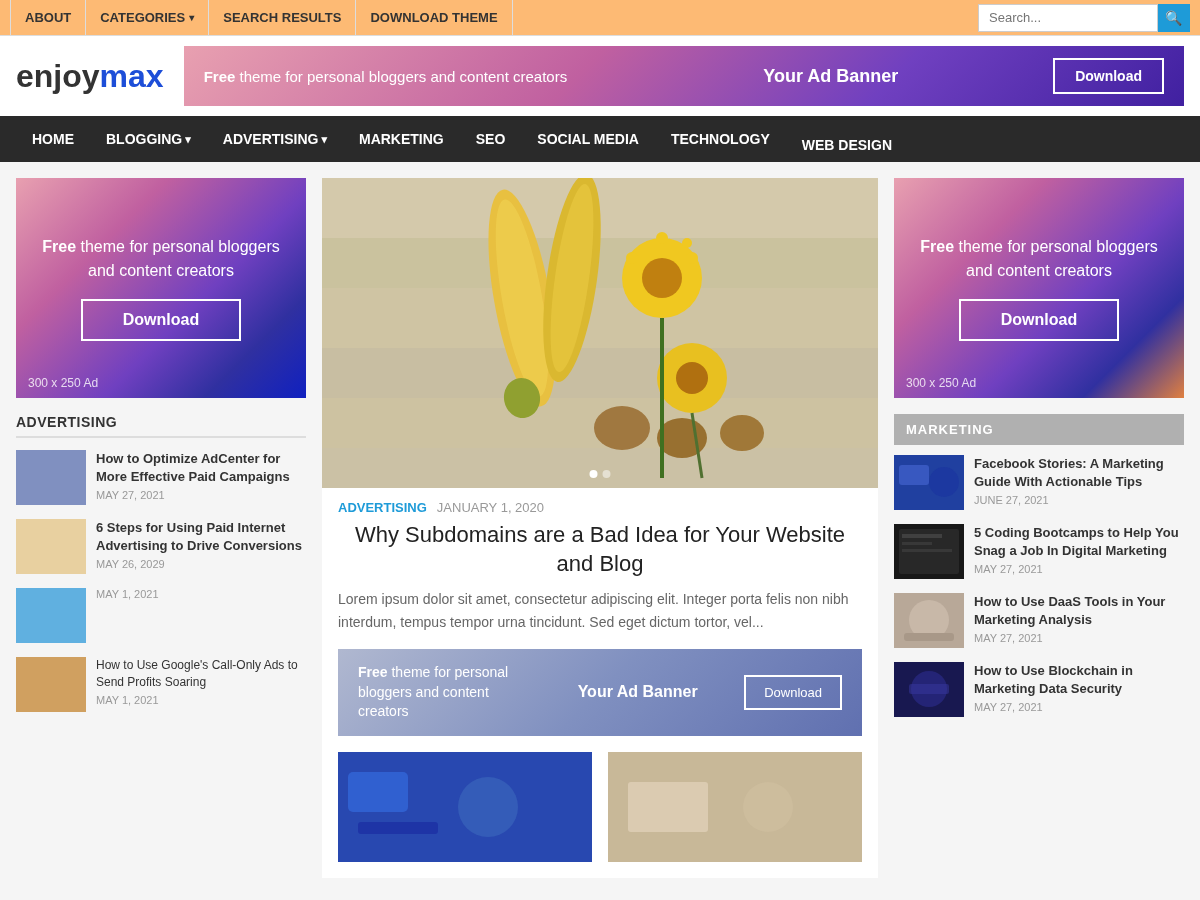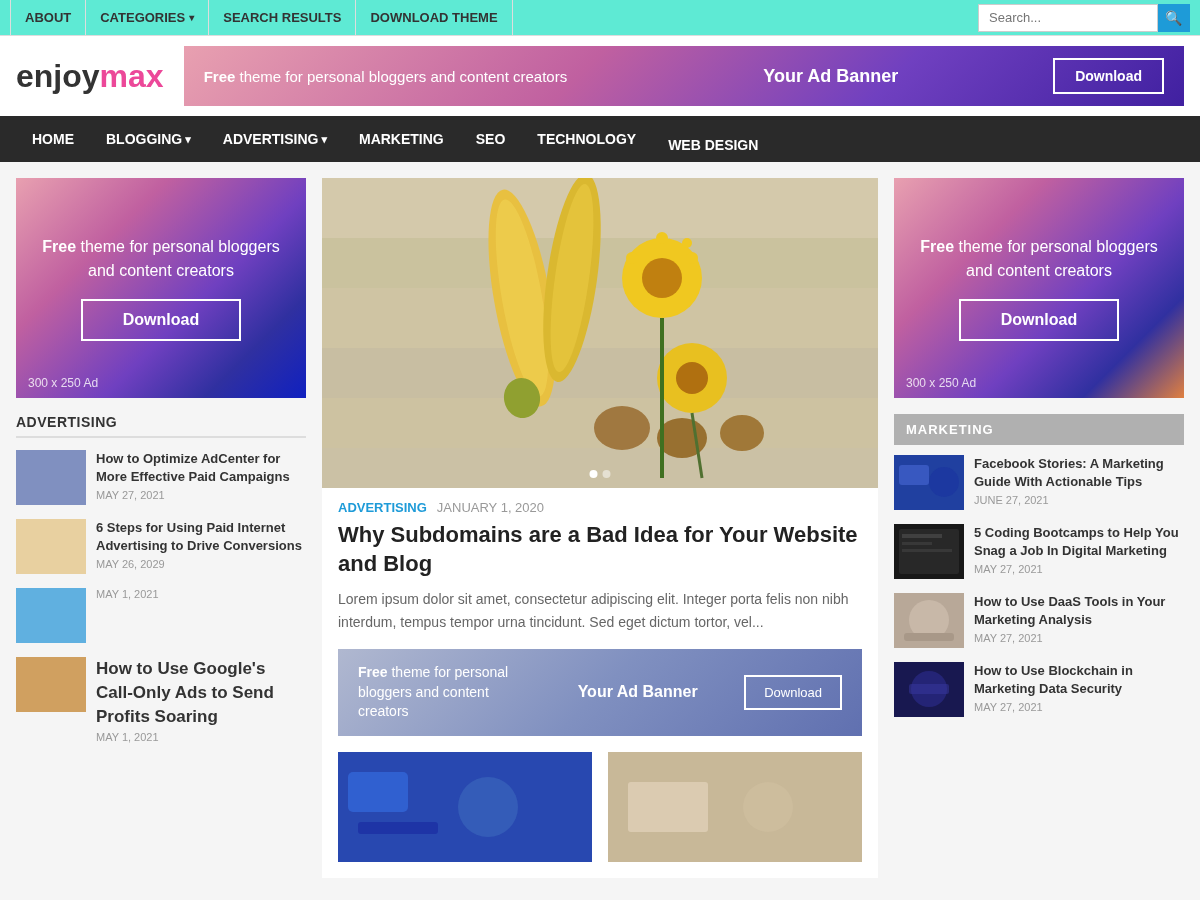--- a/index.html
+++ b/index.html
@@ -2,37 +2,37 @@
 <html><head>
   <meta charset="utf-8">
   <style>
     * { margin: 0; padding: 0; box-sizing: border-box; }
     body { font-family: Arial, sans-serif; font-size: 14px; background: #f5f5f5; color: #333; width: 1200px; }
     .img-marketing1 { background: linear-gradient(135deg, #1020a0 0%, #2040c0 50%, #3060e0 100%); }
   </style>
 </head>
 <body>
 
-<nav style="display:flex; align-items:center; background:#5eead4; border-bottom:1px solid #ddd; padding:0 10px; height:36px;">
+<nav style="display:flex; align-items:center; background:#fdba74; border-bottom:1px solid #ddd; padding:0 10px; height:36px;">
   <div style="padding:0 14px; height:36px; line-height:36px; font-size:13px; font-weight:600; color:#333; border-left:1px solid #ddd; border-right:1px solid #ddd; cursor:pointer;">ABOUT</div>
   <div style="padding:0 14px; height:36px; line-height:36px; font-size:13px; font-weight:600; color:#333; border-right:1px solid #ddd; cursor:pointer; display:flex; align-items:center; gap:4px;">
     <span>CATEGORIES</span>
     <span style="font-size:10px;">▾</span>
   </div>
   <div style="padding:0 14px; height:36px; line-height:36px; font-size:13px; font-weight:600; color:#333; border-right:1px solid #ddd; cursor:pointer;">SEARCH RESULTS</div>
   <div style="padding:0 14px; height:36px; line-height:36px; font-size:13px; font-weight:600; color:#333; border-right:1px solid #ddd; cursor:pointer;">DOWNLOAD THEME</div>
   <div style="margin-left:auto; display:flex; align-items:center;">
     <input type="text" style="border: 1px solid rgb(204, 204, 204); padding: 4px 10px; height: 28px; font-size: 13px; width: 180px; outline: none;" placeholder="Search...">
     <button style="background:#1e9bd8; border:none; color:#fff; height:28px; width:32px; cursor:pointer; font-size:14px;">🔍</button>
   </div>
 </nav>
 
 <header style="background:#fff; padding:10px 16px; display:flex; align-items:center; gap:20px; min-height:70px;">
   <div style="font-size:32px; font-weight:700; color:#333; flex-shrink:0;">
-    <span>enjoy</span><span style="color:#ec4899;">max</span>
+    <span>enjoy</span><span style="color:#1d4ed8;">max</span>
   </div>
   <div style="flex:1; background:linear-gradient(135deg, #e8a0b0 0%, #c060a0 40%, #7040c0 70%, #4020a0 100%); color:#fff; display:flex; align-items:center; padding:12px 20px; gap:20px; min-height:56px;">
     <div style="font-size:15px; line-height:1.4; flex:1;">
       <strong>Free</strong><span> theme for personal bloggers and content creators</span>
     </div>
     <div style="font-size:18px; font-weight:700; flex:1; text-align:center;">Your Ad Banner</div>
     <button style="border:2px solid #fff; color:#fff; background:transparent; padding:8px 20px; font-size:14px; font-weight:600; cursor:pointer;">Download</button>
   </div>
 </header>
 
@@ -41,20 +41,21 @@
   <div style="color:#fff; font-size:14px; font-weight:700; padding:0 16px; height:46px; line-height:46px; cursor:pointer; display:flex; align-items:flex-end; gap:3px;">
     <span>BLOGGING</span>
     <span style="font-size:11px;">▾</span>
   </div>
   <div style="color:#fff; font-size:14px; font-weight:700; padding:0 16px; height:46px; line-height:46px; cursor:pointer; display:flex; align-items:center; gap:3px;">
     <span>ADVERTISING</span>
     <span style="font-size:11px;">▾</span>
   </div>
   <div style="color:#fff; font-size:14px; font-weight:700; padding:0 16px; height:46px; line-height:46px; cursor:pointer;">MARKETING</div>
   <div style="color:#fff; font-size:14px; font-weight:700; padding:0 16px; height:46px; line-height:46px; cursor:pointer;">SEO</div>
+  <div style="color:#fff; font-size:14px; font-weight:700; padding:0 16px; height:46px; line-height:46px; cursor:pointer;">SOCIAL MEDIA</div>
   <div style="color:#fff; font-size:14px; font-weight:700; padding:0 16px; height:46px; line-height:46px; cursor:pointer;">TECHNOLOGY</div>
   <div style="color:#fff; font-size:14px; font-weight:700; padding:0 16px; height:34px; line-height:46px; cursor:pointer;">WEB DESIGN</div>
 </nav>
 
 <div style="display:flex; gap:16px; padding:16px; background:#f5f5f5;">
 
   <div style="width:290px; flex-shrink:0;">
 
     <div style="position:relative; background:linear-gradient(135deg, #e8a0b0 0%, #c060a0 30%, #7040c0 60%, #3030a0 80%, #1020c0 100%); color:#fff; padding:30px 20px; text-align:center; margin-bottom:16px; min-height:220px; display:flex; flex-direction:column; align-items:center; justify-content:center; gap:16px;">
       <div style="font-size:16px; line-height:1.5;">
@@ -87,21 +88,21 @@
       <div style="display:flex; gap:10px; align-items:flex-start;">
         <div style="width:70px; height:55px; flex-shrink:0; background:#60b0e0;"></div>
         <div>
           <div style="font-size:11px; color:#999;">MAY 1, 2021</div>
         </div>
       </div>
 
       <div style="display:flex; gap:10px; align-items:flex-start;">
         <div style="width:70px; height:55px; flex-shrink:0; background:#d0a060;"></div>
         <div>
-          <div style="font-size:17px; font-weight:700; color:#333; line-height:1.4; margin-bottom:3px; cursor:pointer;">How to Use Google's Call-Only Ads to Send Profits Soaring</div>
+          <div style="font-size:12px; font-weight:400; color:#333; line-height:1.4; margin-bottom:3px; cursor:pointer;">How to Use Google's Call-Only Ads to Send Profits Soaring</div>
           <div style="font-size:11px; color:#999;">MAY 1, 2021</div>
         </div>
       </div>
 
     </div>
   </div>
 
   <div style="flex:1; background:#fff; padding:0 0 16px;">
 
     <div style="width:100%; height:310px; overflow:hidden; position:relative;">
@@ -148,21 +149,21 @@
         <div style="width:8px; height:8px; border-radius:50%; background:#fff;"></div>
         <div style="width:8px; height:8px; border-radius:50%; background:rgba(255,255,255,0.5);"></div>
       </div>
     </div>
 
     <div style="padding:0 16px; display:flex; gap:10px; align-items:center; margin:12px 0 6px;">
       <span style="color:#1e9bd8; font-size:13px; font-weight:700; text-transform:uppercase; cursor:pointer;">ADVERTISING</span>
       <span style="font-size:13px; color:#999;">JANUARY 1, 2020</span>
     </div>
 
-    <div style="padding:0 16px; font-size:22px; font-weight:700; color:#222; line-height:1.3; margin-bottom:10px; cursor:pointer;">Why Subdomains are a Bad Idea for Your Website and Blog</div>
+    <div style="padding:0 16px; font-size:22px; font-weight:400; color:#222; line-height:1.3; margin-bottom:10px; cursor:pointer;text-align:center;">Why Subdomains are a Bad Idea for Your Website and Blog</div>
 
     <div style="padding:0 16px; font-size:14px; color:#666; line-height:1.6;">Lorem ipsum dolor sit amet, consectetur adipiscing elit. Integer porta felis non nibh interdum, tempus tempor urna tincidunt. Sed eget dictum tortor, vel...</div>
 
     <div style="margin:16px; background:linear-gradient(135deg, #b0b8d0 0%, #8090c0 50%, #6070b0 100%); color:#fff; display:flex; align-items:center; padding:14px 20px; gap:20px;">
       <div style="flex:1; font-size:14px; line-height:1.4;">
         <strong>Free</strong><span> theme for personal bloggers and content creators</span>
       </div>
       <div style="font-size:16px; font-weight:700; flex:1; text-align:center;">Your Ad Banner</div>
       <button style="border:2px solid #fff; color:#fff; background:transparent; padding:8px 18px; font-size:13px; cursor:pointer;">Download</button>
     </div>

